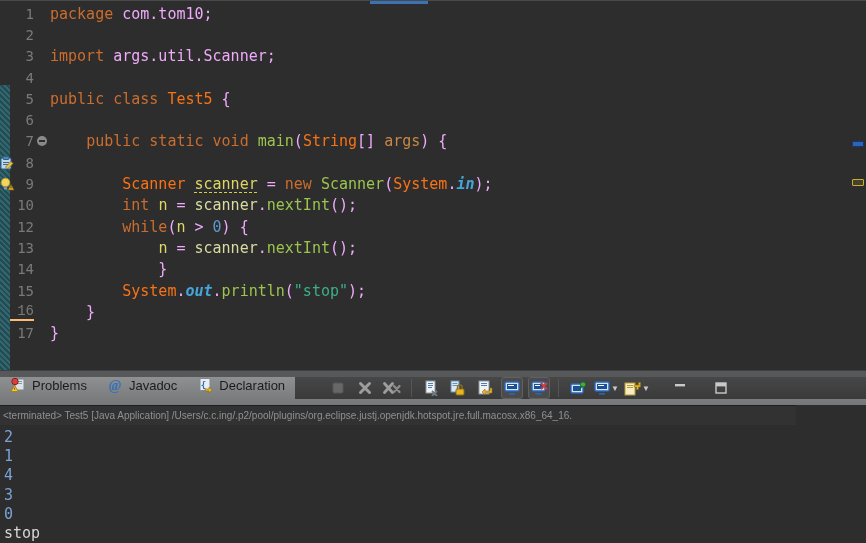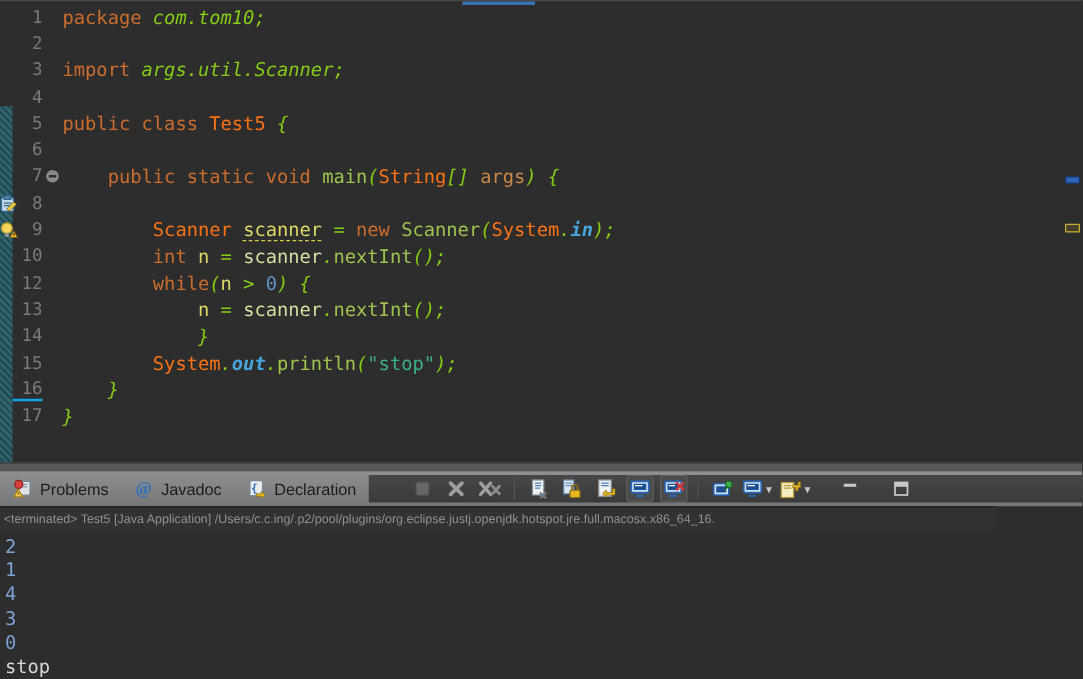--- a/index.html
+++ b/index.html
@@ -13,51 +13,51 @@
   .tab-edge-indicator { position:absolute; top:0; left:370px; width:58px; height:3px;
     background:#3a72b4; }
   .hatch { position:absolute; left:0; top:84px; width:10px; height:286px;
     background:repeating-linear-gradient(45deg,#33656e 0 2px,#224b54 2px 4px); }
   .code-lines { position:absolute; top:2px; left:0; right:14px; }
   .cline { display:flex; align-items:center; height:21.3px; }
   .gutter { width:10px; height:100%; position:relative; overflow:visible; flex:none; }
   .gutter svg { position:absolute; left:0; top:50%; transform:translateY(-50%); z-index:3; }
   .lnum { width:24px; flex:none; text-align:right; color:#7a7a7a;
     font:14px "DejaVu Sans Mono", monospace; }
-  .lnum.u { border-bottom:2px solid #0ea5e9; }
+  .lnum.u { border-bottom:2px solid #fdba74;font-family:Liberation Mono, monospace; }
   .foldc { width:16px; flex:none; display:flex; align-items:center; justify-content:flex-start; padding-left:3px; }
   .foldcircle { width:10px; height:10px; border-radius:50%; background:#8a8a8a; position:relative; }
   .foldcircle::after { content:""; position:absolute; left:2px; right:2px; top:4px; height:2px; background:#2d2d2d; }
   .ctext { white-space:pre; font:15px "DejaVu Sans Mono", monospace; color:#dadada; }
   .c-kw     { color:#cb6d2e; }
   .c-type   { color:#f97316; }
   .c-method { color:#9cc44e; }
   .c-param  { color:#c98746;margin-top:32px; }
   .c-var    { color:#ded766; }
   .c-varref { color:#d9dd9f; }
   .c-field  { color:#45a5db; font-style:italic; font-weight:bold; }
   .c-str    { color:#3bb08a; }
   .c-num    { color:#5f97cb; }
   .c-cmt    { color:#73797d; }
   .c-todo   { color:#a29777; font-weight:bold; }
-  .c-plain  { color:#84cc16;font-style:italic; }
+  .c-plain  { color:#f0abfc; }
   .c-varwarn{ color:#ded766; text-decoration:underline dashed #d6cf4b;
     text-underline-offset:3px; text-decoration-thickness:1px; }
   .marker-occ  { position:absolute; right:2px; top:140px; width:12px; height:6px;
     background:#2d64b5; border:1px solid #16386e; border-radius:1px; }
   .marker-warn { position:absolute; right:2px; top:178px; width:12px; height:7px;
     background:#45412a; border:1px solid #c9ae35; border-radius:1px; }
 
   
   .hstrip { position:absolute; top:370px; left:0; width:866px; height:7px;
     background:#56585a; border-top:1px solid #3e4042; }
 
   
   .tabbar { position:absolute; top:377px; left:0; width:866px; height:28px;
-    background:linear-gradient(#8e9091,#747677); display:flex; align-items:center; }
+    background:linear-gradient(#8e9091,#747677); display:flex; align-items:flex-start; }
   .tab { display:flex; align-items:center; gap:6px; padding:0 10px;
     color:#1c1c1c; font-size:13px; white-space:nowrap; }
   .tab.active { background:#131313; color:#f2f2f2; padding:0 12px; }
   .tab-close { margin-left:5px; color:#ececec; font-weight:bold; font-size:13px; }
   .toolbar { flex:1; background:linear-gradient(#474747,#3a3a3a);
     display:flex; align-items:center; padding-left:32px; gap:5px; }
   .tbtn { min-width:22px; height:22px; display:flex; align-items:center;
     justify-content:center; border-radius:3px; }
   .tbtn.toggled { border:1px solid #606060; background:#4b4b4b; }
   .tbtn.disabled { opacity:.85; }

